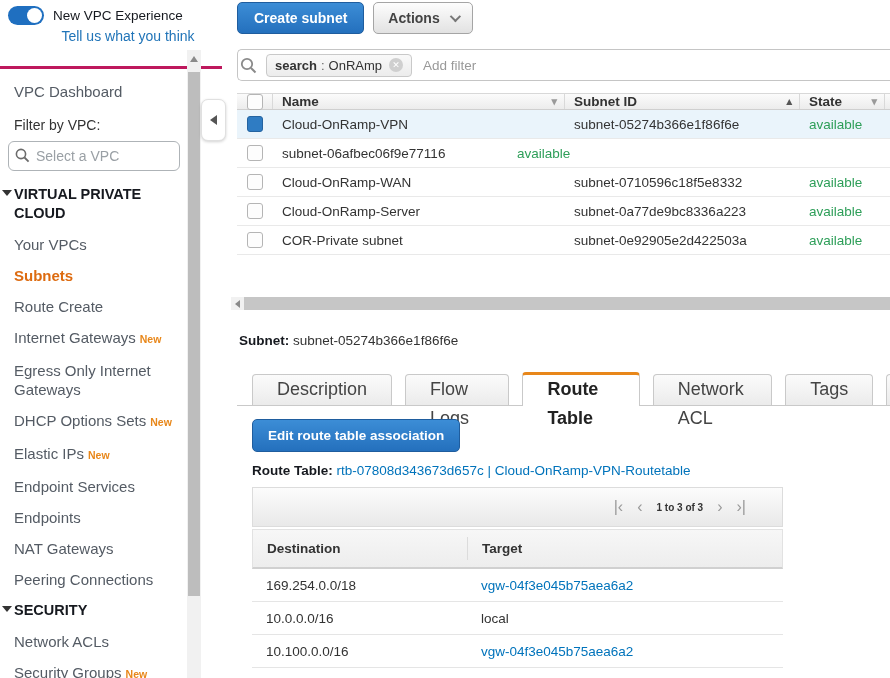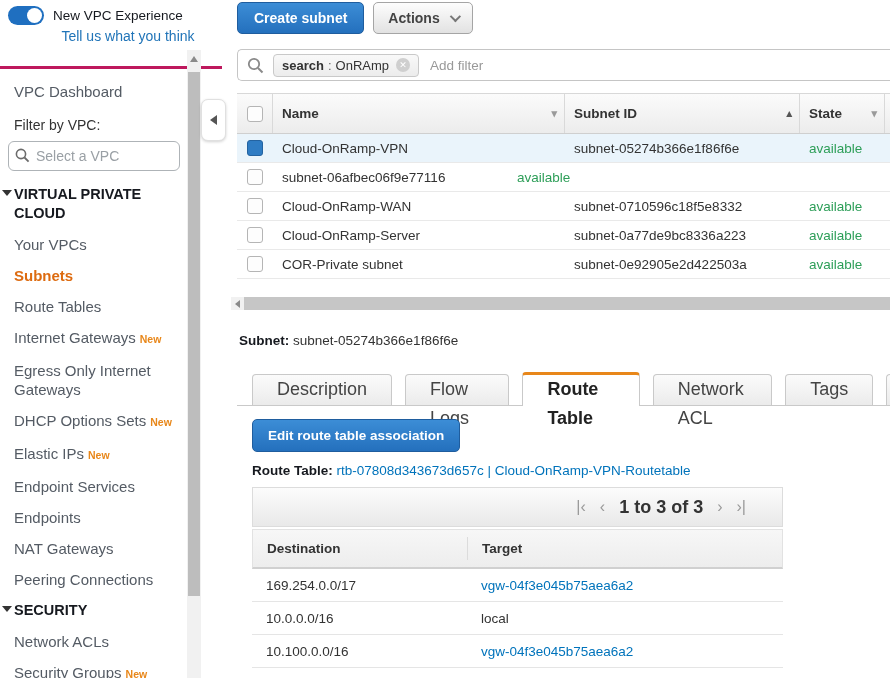--- a/index.html
+++ b/index.html
@@ -38,31 +38,31 @@
   .collapse-tab .arrow-left { width:0; height:0; border-top:5px solid transparent; border-bottom:5px solid transparent; border-right:7px solid #555; }
 
   
   .main { position:absolute; left:237px; top:0; width:653px; height:678px; }
 
   .toolbar { position:absolute; top:2px; left:0; display:flex; gap:9px; }
   .btn-blue { background:linear-gradient(#3c8dd6,#2470bd); border:1px solid #1f5d9e; border-radius:5px; color:#fff; font-weight:bold; font-size:14px; padding:7px 16px; cursor:pointer; font-family:inherit; }
   .btn-gray { background:linear-gradient(#fdfdfd,#e2e2e2); border:1px solid #a5a5a5; border-radius:5px; color:#444; font-weight:bold; font-size:14px; padding:7px 14px; cursor:pointer; display:flex; align-items:center; gap:10px; font-family:inherit; }
   .chev-down { width:8px; height:8px; border-right:2px solid #777; border-bottom:2px solid #777; transform:rotate(45deg) translateY(-2px); }
 
-  .filter-bar { position:absolute; top:49px; left:0; width:653px; height:32px; background:#fff; border:1px solid #c5c5c5; border-right:none; border-radius:5px 0 0 5px; display:flex; align-items:center; padding-left:9px; }
+  .filter-bar { position:absolute; top:49px; left:0; width:653px; height:32px; background:#fff; border:1px solid #c5c5c5; border-right:none; border-radius:5px 0 0 5px; display:flex; align-items:center; padding-left:2px; }
   .filter-pill { display:flex; align-items:center; gap:4px; background:linear-gradient(#f9f9f9,#ececec); border:1px solid #c9c9c9; border-radius:4px; padding:3px 8px; margin-left:9px; font-size:13px; cursor:pointer; }
   .filter-pill .key { font-weight:bold; color:#333; }
   .filter-pill .sep { color:#666; }
   .filter-pill .val { color:#333; }
   .remove-circle { width:14px; height:14px; border-radius:50%; background:#cfcfcf; color:#fff; font-size:9px; line-height:14px; text-align:center; margin-left:3px; cursor:pointer; }
   .add-filter { color:#999; font-size:13.5px; margin-left:11px; cursor:text; }
 
   
   .subnet-table { position:absolute; top:93px; left:0; width:653px; }
-  .thead { display:flex; height:41px; align-items:center; background:linear-gradient(#fbfbfb,#ececec); border-top:1px solid #d8d8d8; border-bottom:1px solid #cfcfcf; font-weight:bold; color:#333; }
+  .thead { display:flex; height:17px; align-items:center; background:linear-gradient(#fbfbfb,#ececec); border-top:1px solid #d8d8d8; border-bottom:1px solid #cfcfcf; font-weight:bold; color:#333; }
   .th, .td { padding-left:9px; display:flex; align-items:center; }
   .col-check { width:36px; justify-content:center; padding-left:0; flex:none; }
   .col-name { width:292px; flex:none; }
   .col-subnet { width:235px; flex:none; }
   .col-state { width:85px; flex:none; }
   .thead .col-check, .thead .col-name, .thead .col-subnet, .thead .col-state { border-right:1px solid #d9d9d9; height:100%; }
   .th-inner { display:flex; align-items:center; justify-content:space-between; width:100%; padding-right:7px; }
   .sort { font-size:11px; color:#9a9a9a; }
   .sort.active { color:#555; }
   .trow { display:flex; height:29px; align-items:center; border-bottom:1px solid #e9e9e9; background:#fff; cursor:pointer; }
@@ -86,21 +86,21 @@
 
   .edit-btn { position:absolute; top:419px; left:15px; background:linear-gradient(#3c8dd6,#2470bd); border:1px solid #1f5d9e; border-radius:5px; color:#fff; font-weight:bold; font-size:13.5px; padding:8px 15px; cursor:pointer; font-family:inherit; }
 
   .rt-line { position:absolute; top:463px; left:15px; font-size:13.5px; }
   .rt-line .lbl { font-weight:bold; color:#16191f; }
   a.blue-link { color:#0073bb; text-decoration:none; cursor:pointer; }
 
   .detail-table { position:absolute; top:487px; left:15px; width:531px; }
   .pag-bar { height:40px; background:linear-gradient(#fcfcfc,#e9e9e9); border:1px solid #dcdcdc; display:flex; align-items:center; justify-content:flex-end; gap:14px; padding-right:36px; margin-bottom:2px; }
   .pag-icon { color:#9a9a9a; font-size:16px; cursor:pointer; line-height:1; }
-  .pag-text { font-weight:bold; color:#333; font-size:18px; }
+  .pag-text { font-weight:bold; color:#333; font-size:10px; }
   .rt-head { height:40px; display:flex; align-items:center; background:linear-gradient(#f7f7f7,#ededed); border:1px solid #e2e2e2; border-bottom:2px solid #d0d0d0; font-weight:bold; color:#333; }
   .rt-col-dest { width:215px; flex:none; padding-left:14px; border-right:1px solid #dcdcdc; height:60%; display:flex; align-items:center; }
   .rt-col-target { flex:1; padding-left:14px; display:flex; align-items:center; height:60%; }
   .rt-row { height:33px; display:flex; align-items:center; border-bottom:1px solid #e5e5e5; }
   .rt-row .rt-col-dest, .rt-row .rt-col-target { border-right:none; }
 </style>
 </head>
 <body>
 
 <div class="sidebar">
@@ -122,21 +122,21 @@
           <circle cx="6" cy="6" r="4.6" fill="none" stroke="#6b6b6b" stroke-width="1.6"></circle>
           <line x1="9.5" y1="9.5" x2="13.6" y2="13.6" stroke="#6b6b6b" stroke-width="1.8"></line>
         </svg>
       <input type="text" placeholder="Select a VPC" style="">
     </div>
 
     <div class="nav-section"><span class="tri"></span><span>VIRTUAL PRIVATE CLOUD</span></div>
     <ul class="nav-list">
       <li class="nav-item"><span class="lbl">Your VPCs</span></li>
       <li class="nav-item selected"><span class="lbl">Subnets</span></li>
-      <li class="nav-item"><span class="lbl">Route Tables</span></li>
+      <li class="nav-item"><span class="lbl">Route Create</span></li>
       <li class="nav-item"><span class="lbl">Internet Gateways</span><span class="badge-new">New</span></li>
       <li class="nav-item"><span class="lbl">Egress Only Internet Gateways</span></li>
       <li class="nav-item"><span class="lbl">DHCP Options Sets</span><span class="badge-new">New</span></li>
       <li class="nav-item"><span class="lbl">Elastic IPs</span><span class="badge-new">New</span></li>
       <li class="nav-item"><span class="lbl">Endpoint Services</span></li>
       <li class="nav-item"><span class="lbl">Endpoints</span></li>
       <li class="nav-item"><span class="lbl">NAT Gateways</span></li>
       <li class="nav-item"><span class="lbl">Peering Connections</span></li>
     </ul>
 
@@ -281,21 +281,21 @@
       <span class="pag-icon">‹</span>
       <span class="pag-text">1 to 3 of 3</span>
       <span class="pag-icon">›</span>
       <span class="pag-icon">›|</span>
     </div>
     <div class="rt-head">
       <div class="rt-col-dest">Destination</div>
       <div class="rt-col-target">Target</div>
     </div>
     <div class="rt-row">
-      <div class="rt-col-dest">169.254.0.0/17</div>
+      <div class="rt-col-dest">169.254.0.0/18</div>
       <div class="rt-col-target">
           <a class="blue-link">vgw-04f3e045b75aea6a2</a>
         </div>
     </div>
     <div class="rt-row">
       <div class="rt-col-dest">10.0.0.0/16</div>
       <div class="rt-col-target">
           <span>local</span>
         </div>
     </div>

